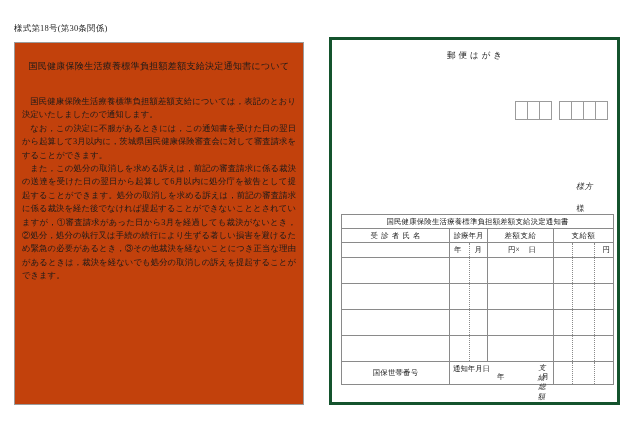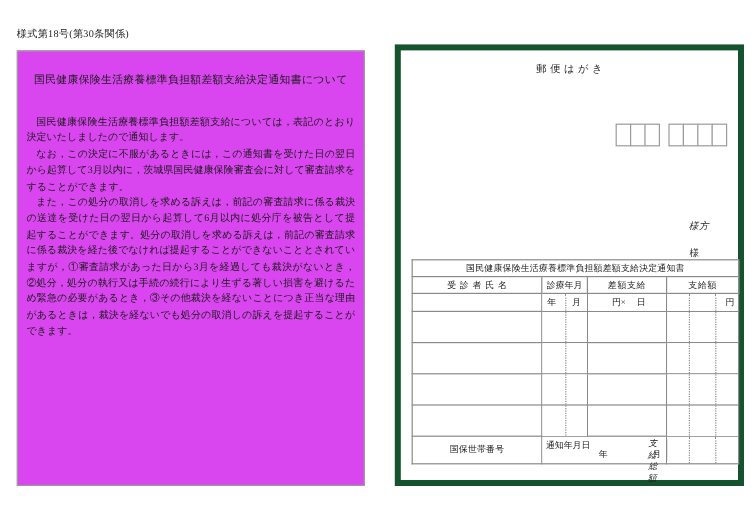--- a/index.html
+++ b/index.html
@@ -30,21 +30,21 @@
 
   
   .left-panel {
     position: absolute;
     left: 14px;
     top: 42px;
     width: 290px;
     height: 363px;
     border: 1px solid #9b9b9b;
     box-sizing: border-box;
-    background: #d946ef;
+    background: #c2410c;
   }
   .left-title {
     margin: 17px 0 0 0;
     text-align: center;
     font-size: 9px;
     letter-spacing: 0.3px;
     color: #1a1a1a;
   }
   .left-body {
     margin: 22px 7px 0 7px;
@@ -59,21 +59,21 @@
     text-indent: 1em;
   }
 
   
   .right-panel {
     position: absolute;
     left: 329px;
     top: 37px;
     width: 291px;
     height: 368px;
-    border: 5px solid #14532d;
+    border: 3px solid #14532d;
     box-sizing: border-box;
     background: #fff;
   }
 
   .postcard-label {
     position: absolute;
     left: 0;
     right: 0;
     top: 10px;
     text-align: center;

